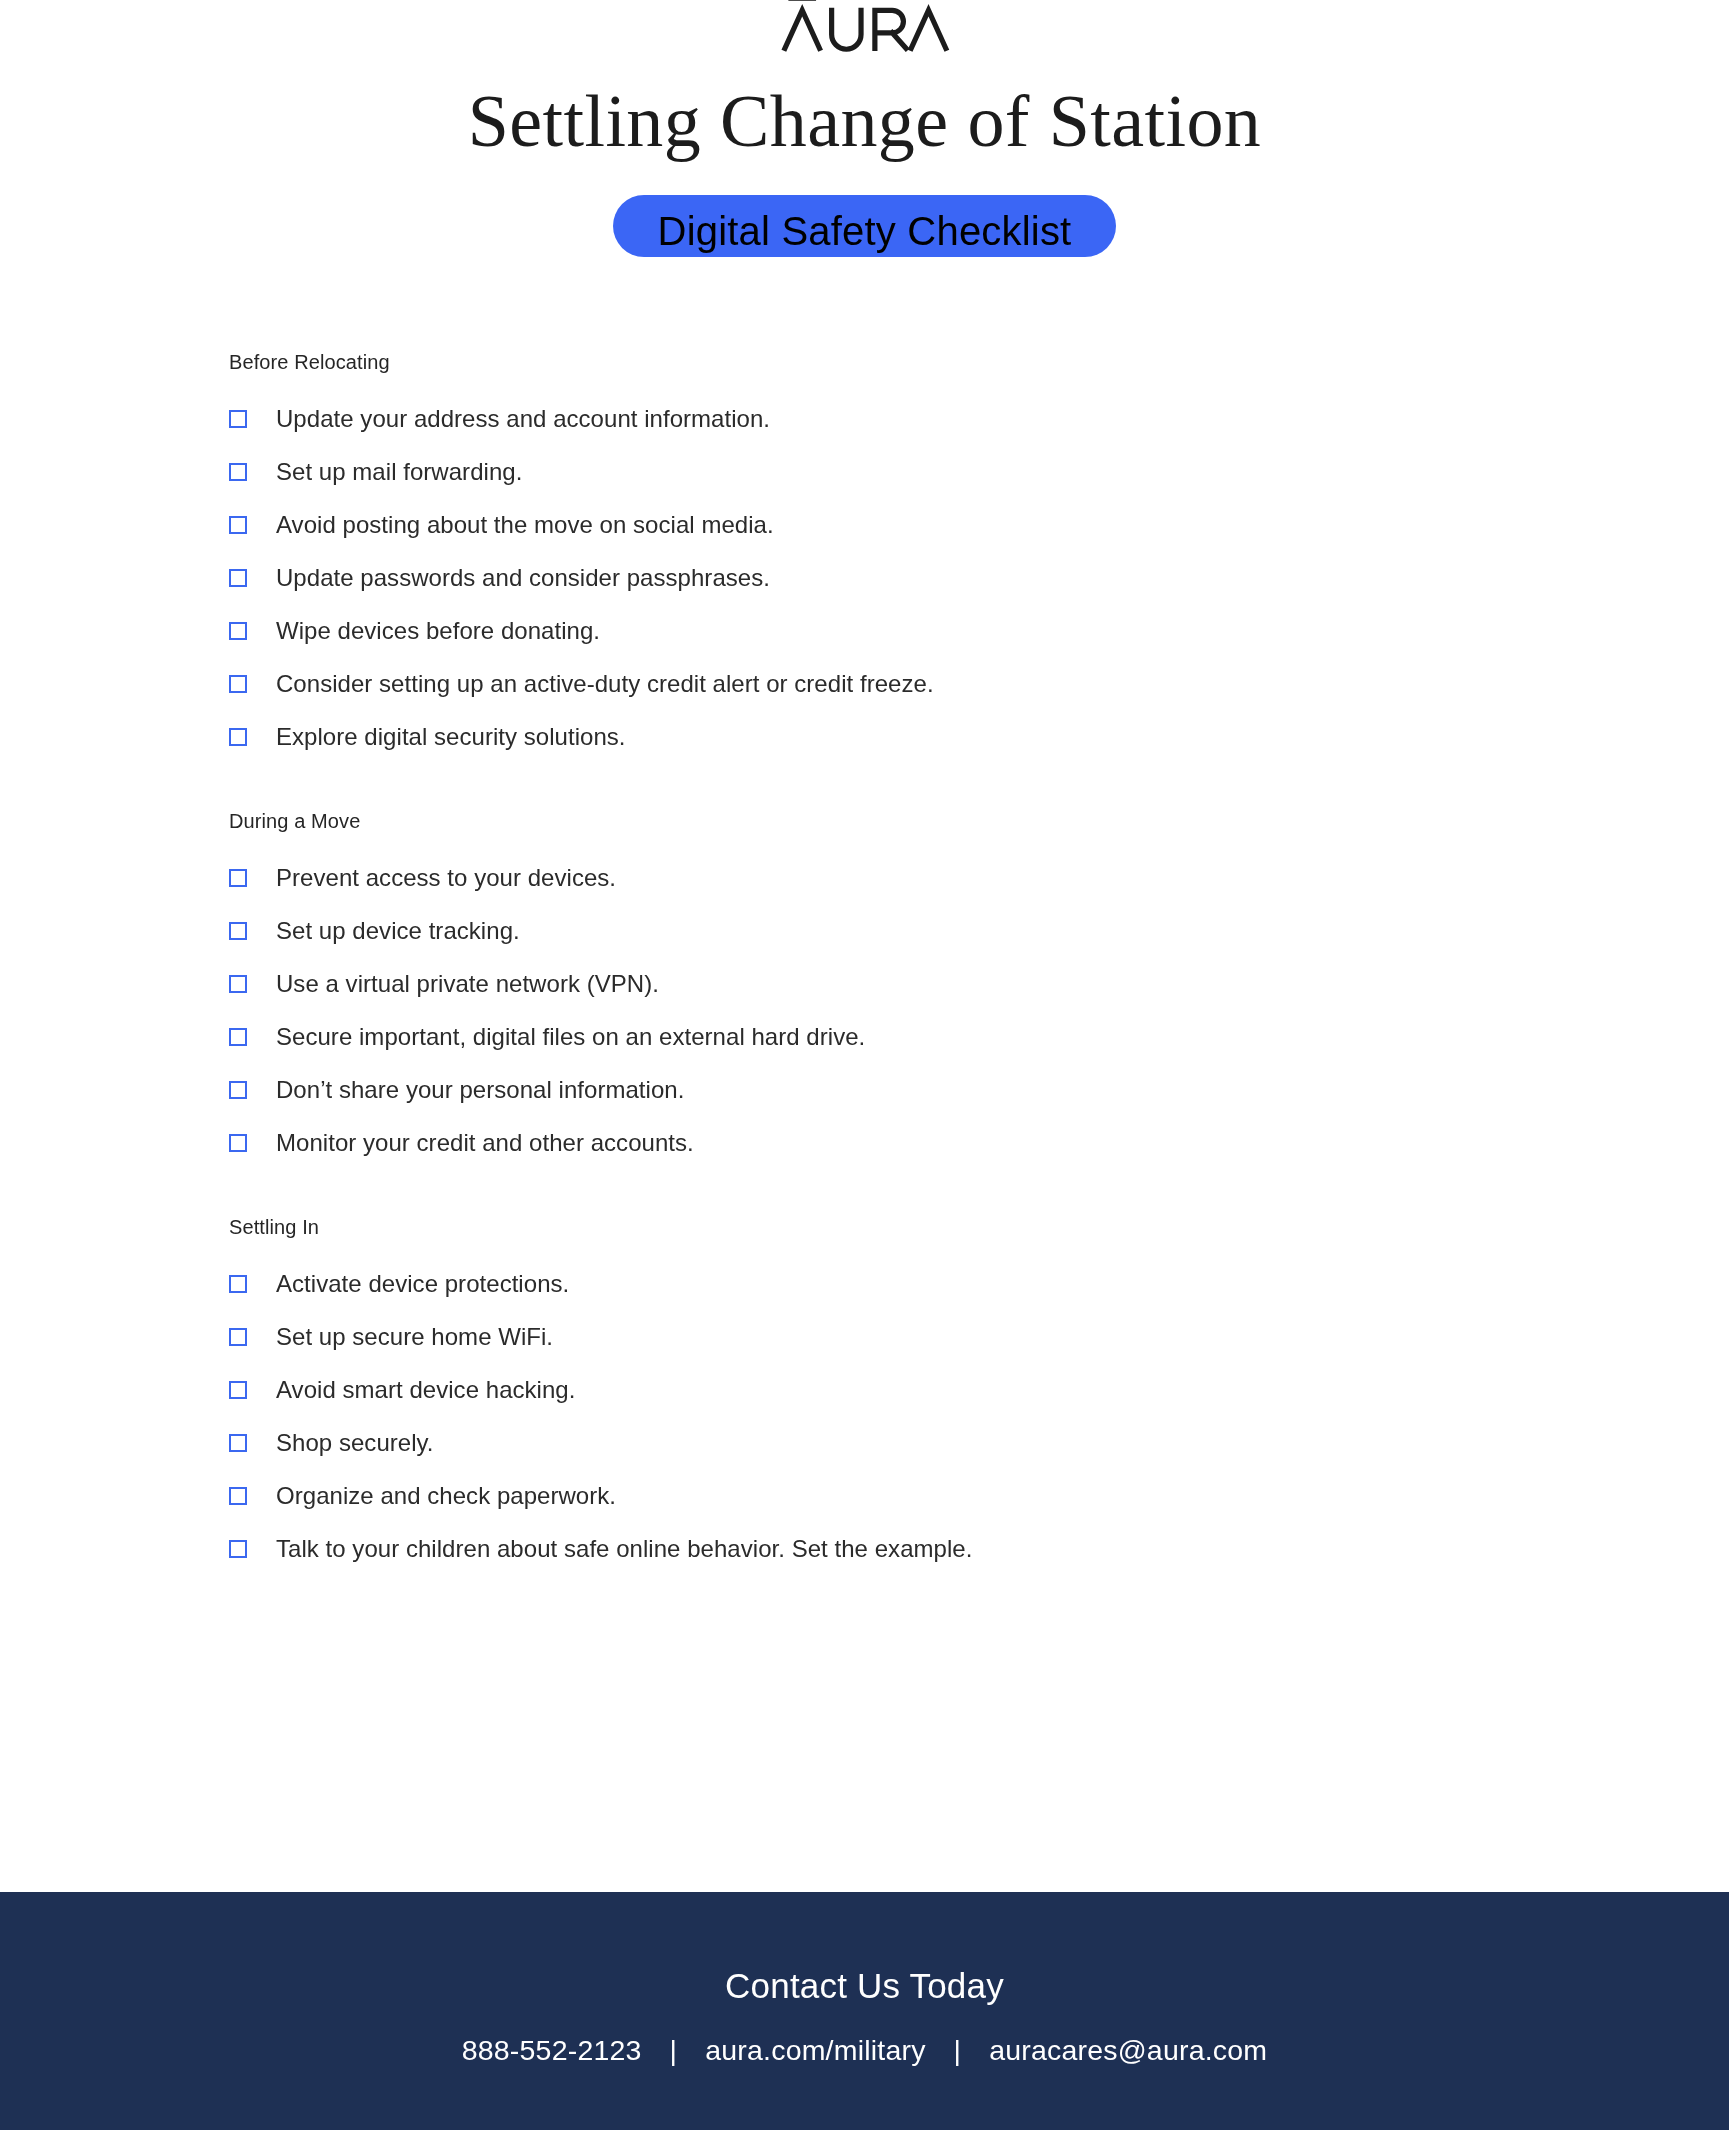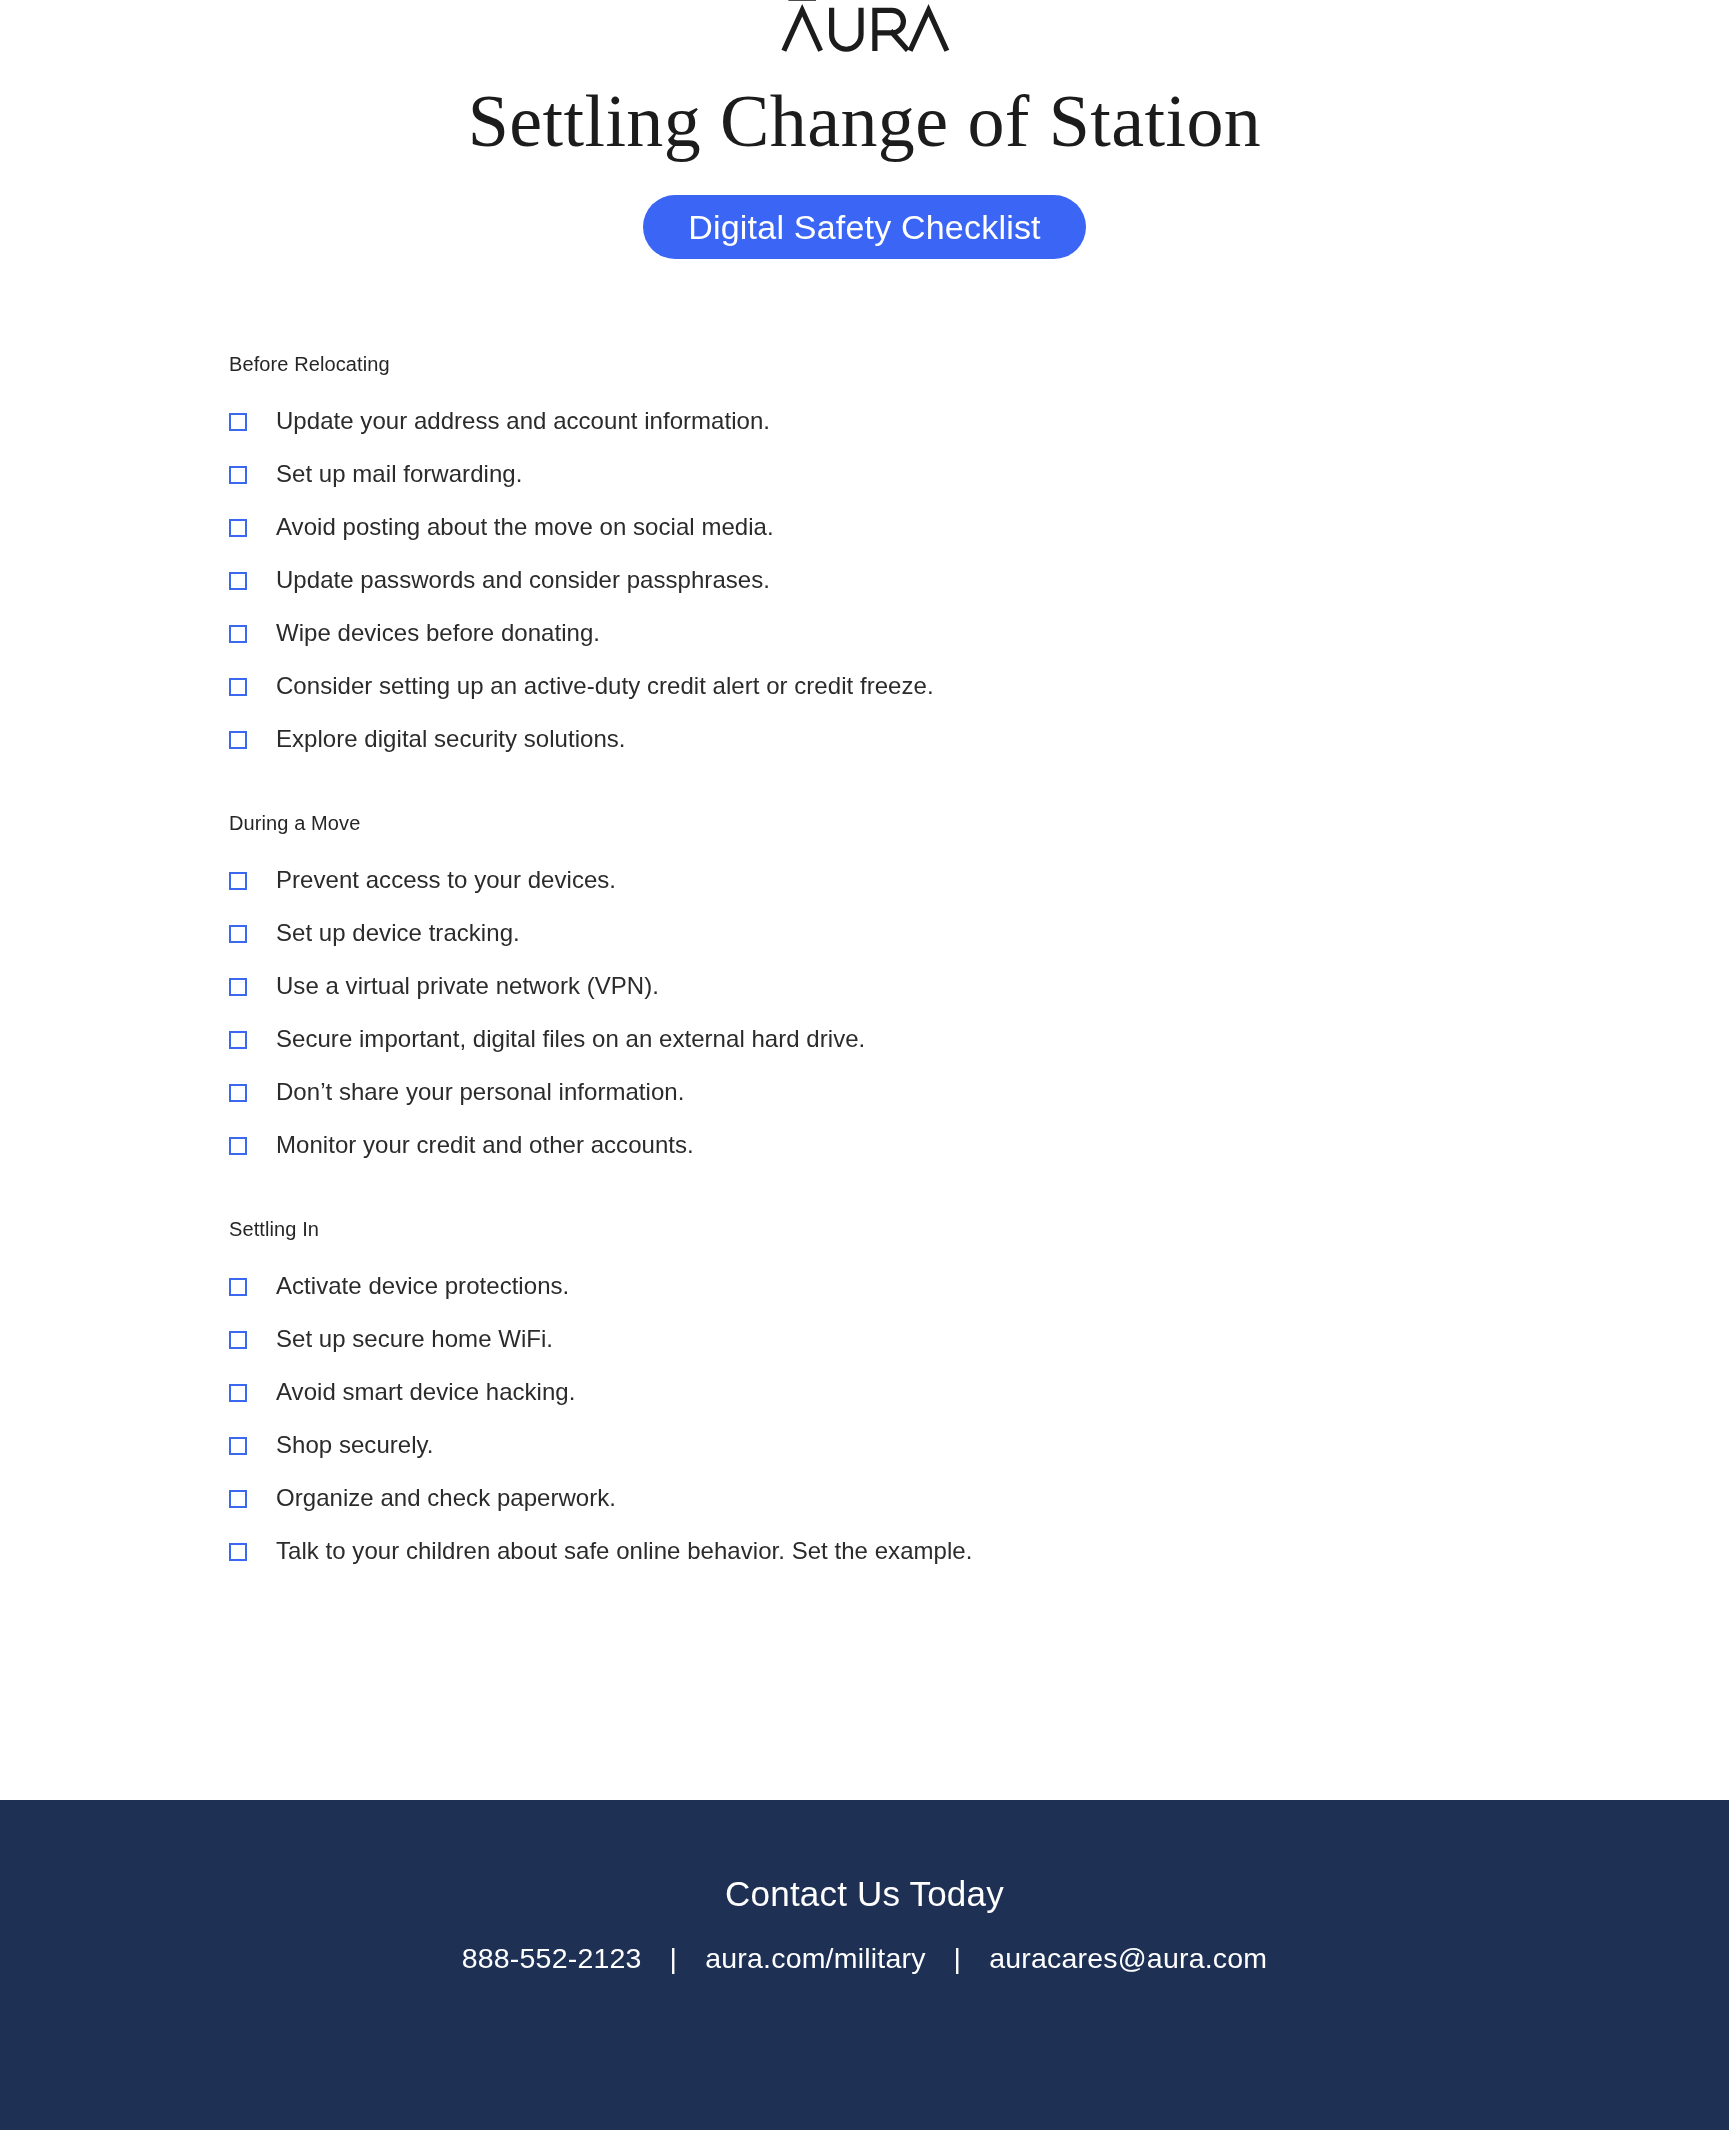--- a/index.html
+++ b/index.html
@@ -42,24 +42,24 @@
   }
 
   
   .badge-row {
     display: flex;
     justify-content: center;
     margin-top: 35px;
   }
   .badge {
     background: #3b66f5;
-    color: #ffffff;
-    font-size: 34px;
-    font-weight: 400;
-    padding: 13px 45px 12px 45px;
+    color: #000000;
+    font-size: 40px;
+    font-weight: 400;
+    padding: 13px 45px 3px 45px;
     border-radius: 864px;
     letter-spacing: 0.2px;
     line-height: 1.15;
     white-space: nowrap;
   }
 
   
   .content {
     padding: 0 0 0 229px;
     margin-top: 93px;
@@ -100,21 +100,21 @@
     letter-spacing: 0.04px;
     white-space: nowrap;
   }
 
   
   .footer {
     position: absolute;
     left: 0;
     bottom: 0;
     width: 1729px;
-    height: 331px;
+    height: 239px;
     background: #1e3054;
     box-sizing: border-box;
     padding-top: 73px;
   }
   .footer-heading {
     color: #ffffff;
     font-size: 35px;
     font-weight: 400;
     text-align: center;
     letter-spacing: 0.2px;

